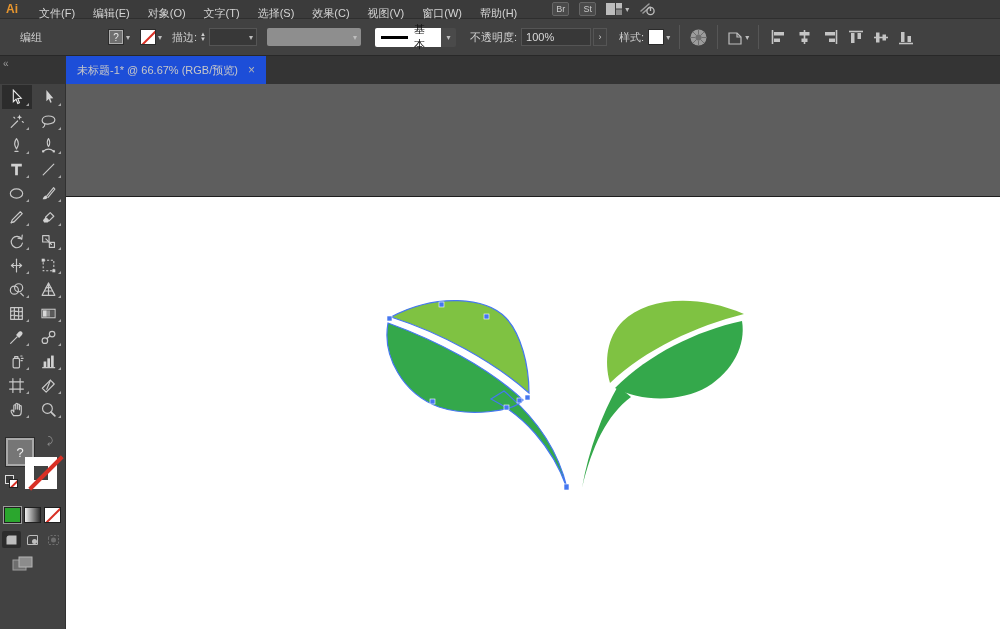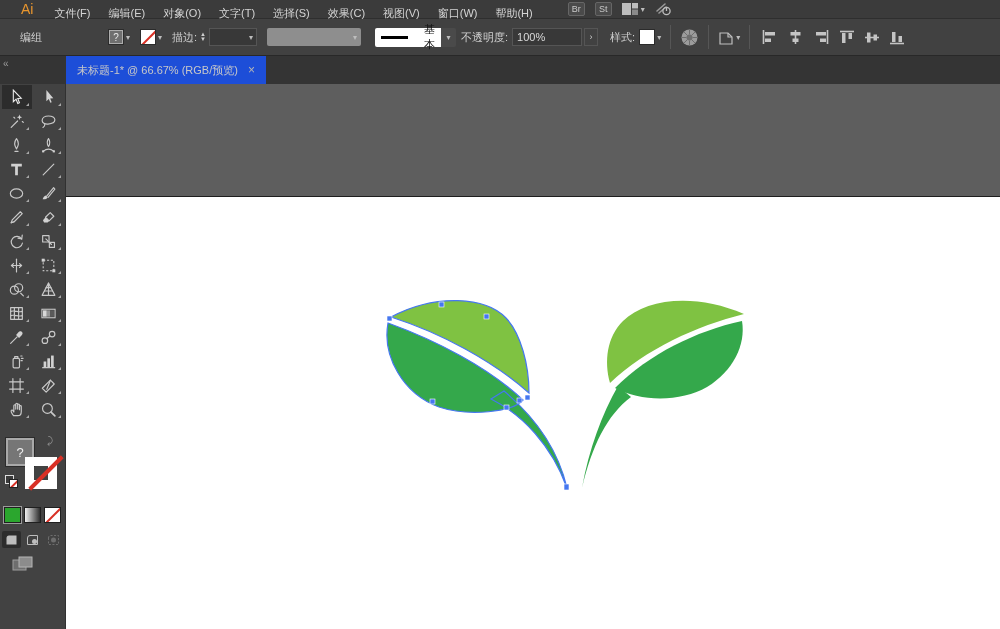--- a/index.html
+++ b/index.html
@@ -9,21 +9,21 @@
     font-family:"Liberation Sans", sans-serif;
     background:#5E5E5E;
     -webkit-font-smoothing:antialiased;
   }
   
   .menubar {
     position:absolute; left:0; top:0; width:1000px; height:18px;
     background:#3B3B3B; display:flex; align-items:center;
     font-size:11px; color:#D4D4D4; z-index:30;
   }
-  .ai-logo { font-weight:normal; font-size:14px; margin:0 12px 0 21px; letter-spacing:0; }
+  .ai-logo { font-weight:bold; font-size:12px; margin:0 12px 0 6px; letter-spacing:0; }
   .menu-item { padding:4px 9px; height:18px; line-height:18px; cursor:default; }
   .mb-right { display:flex; align-items:center; gap:10px; margin-left:26px; }
   .badge {
     min-width:17px; height:14px; padding:0 2px; background:#4A4A4A;
     border:1px solid #666; border-radius:2px; color:#C9C9C9;
     font-size:9px; display:flex; align-items:center; justify-content:center;
   }
   .mb-icon { display:flex; align-items:center; gap:3px; }
   .chev { font-size:8px; color:#BDBDBD; }
   
@@ -47,21 +47,21 @@
   .dd-dark {
     height:18px; background:#383838; border:1px solid #555; display:flex;
     align-items:center; justify-content:flex-end; padding:0 3px; color:#BFBFBF;
   }
   .dd-stroke-val { width:48px; margin-right:10px; }
   .dd-disabled {
     width:94px; height:18px; background:#8E8E8E; border-radius:2px;
     display:flex; align-items:center; justify-content:flex-end; padding:0 4px;
     color:#6F6F6F; margin-right:14px;
   }
-  .brush-group { display:flex; align-items:center; margin-right:5px;text-align:right; }
+  .brush-group { display:flex; align-items:center; margin-right:14px; }
   .brush-preview {
     width:66px; height:19px; background:#FFF; border-radius:2px 0 0 2px;
     display:flex; align-items:center; gap:6px; padding:0 6px; color:#111;
   }
   .brush-line { width:28px; height:3px; background:#000; }
   .brush-chev {
     width:15px; height:19px; background:#4A4A4A; border-radius:0 2px 2px 0;
     display:flex; align-items:center; justify-content:center; color:#CCC;
   }
   .opacity-box {

